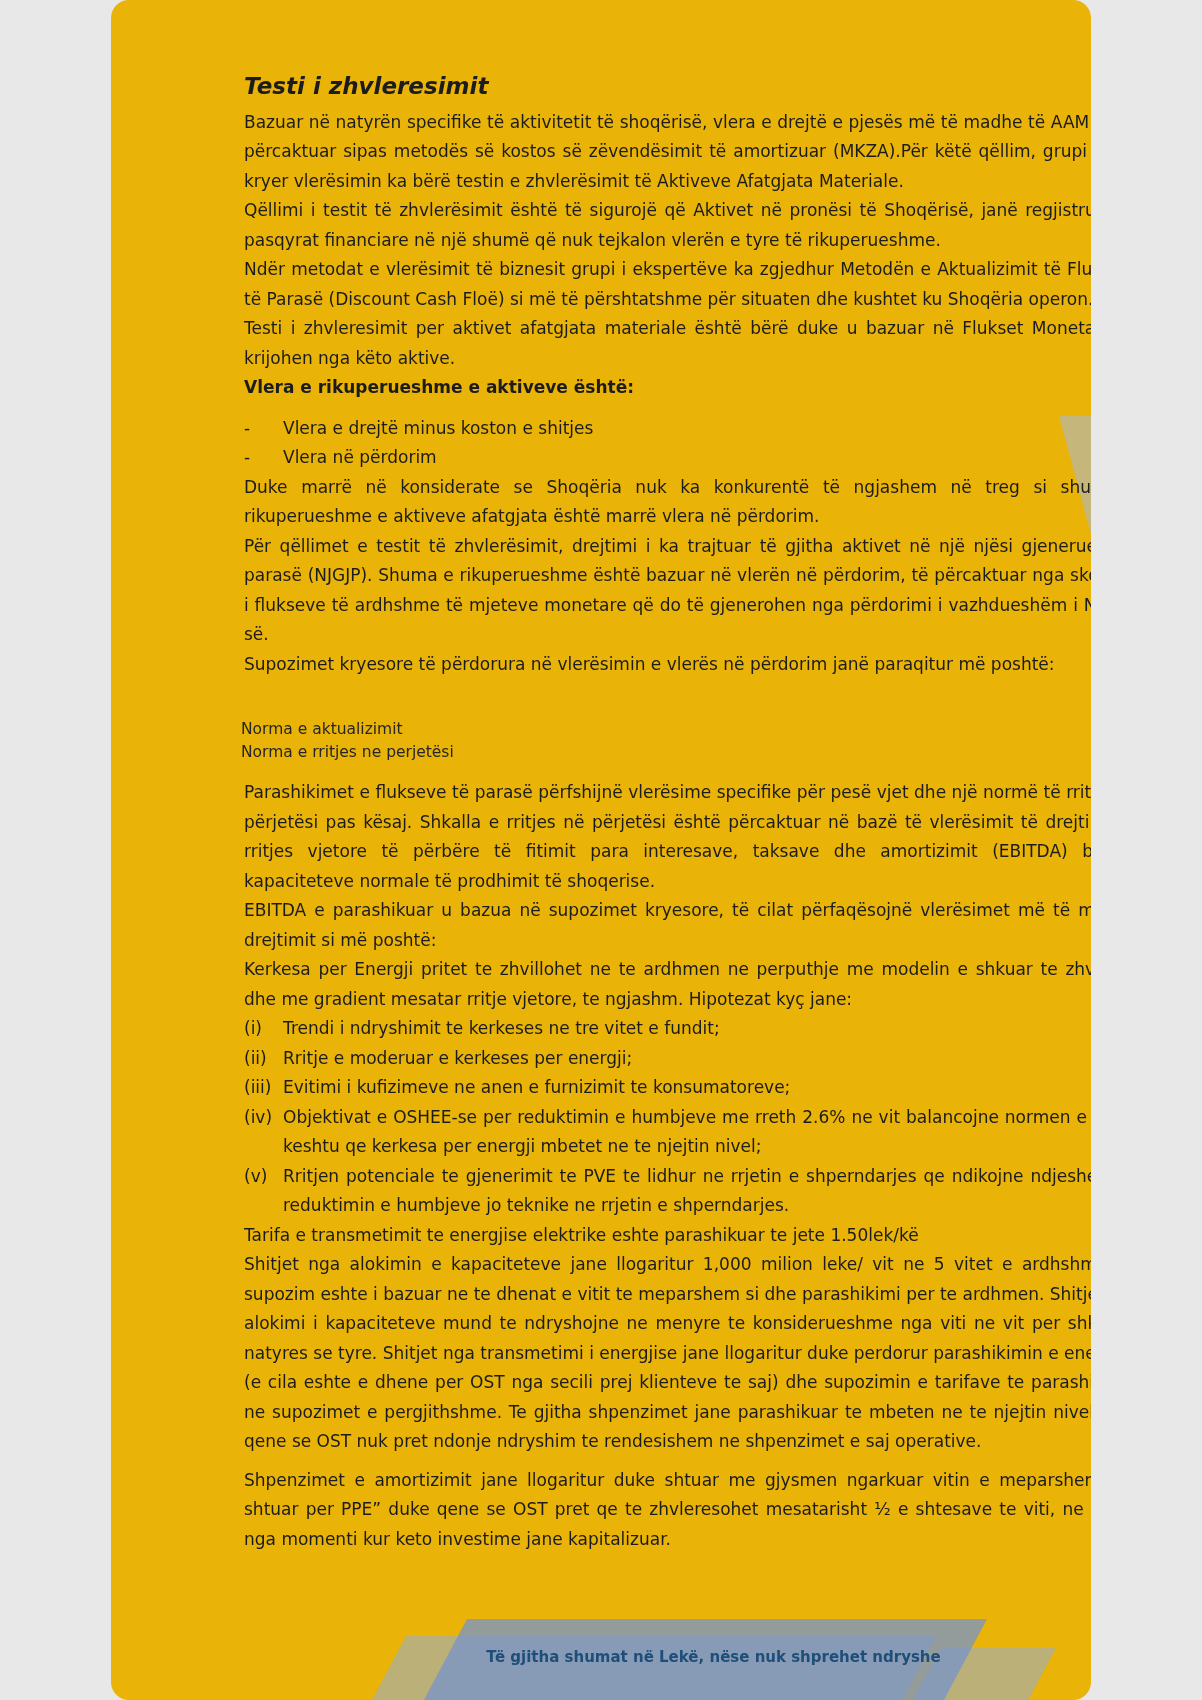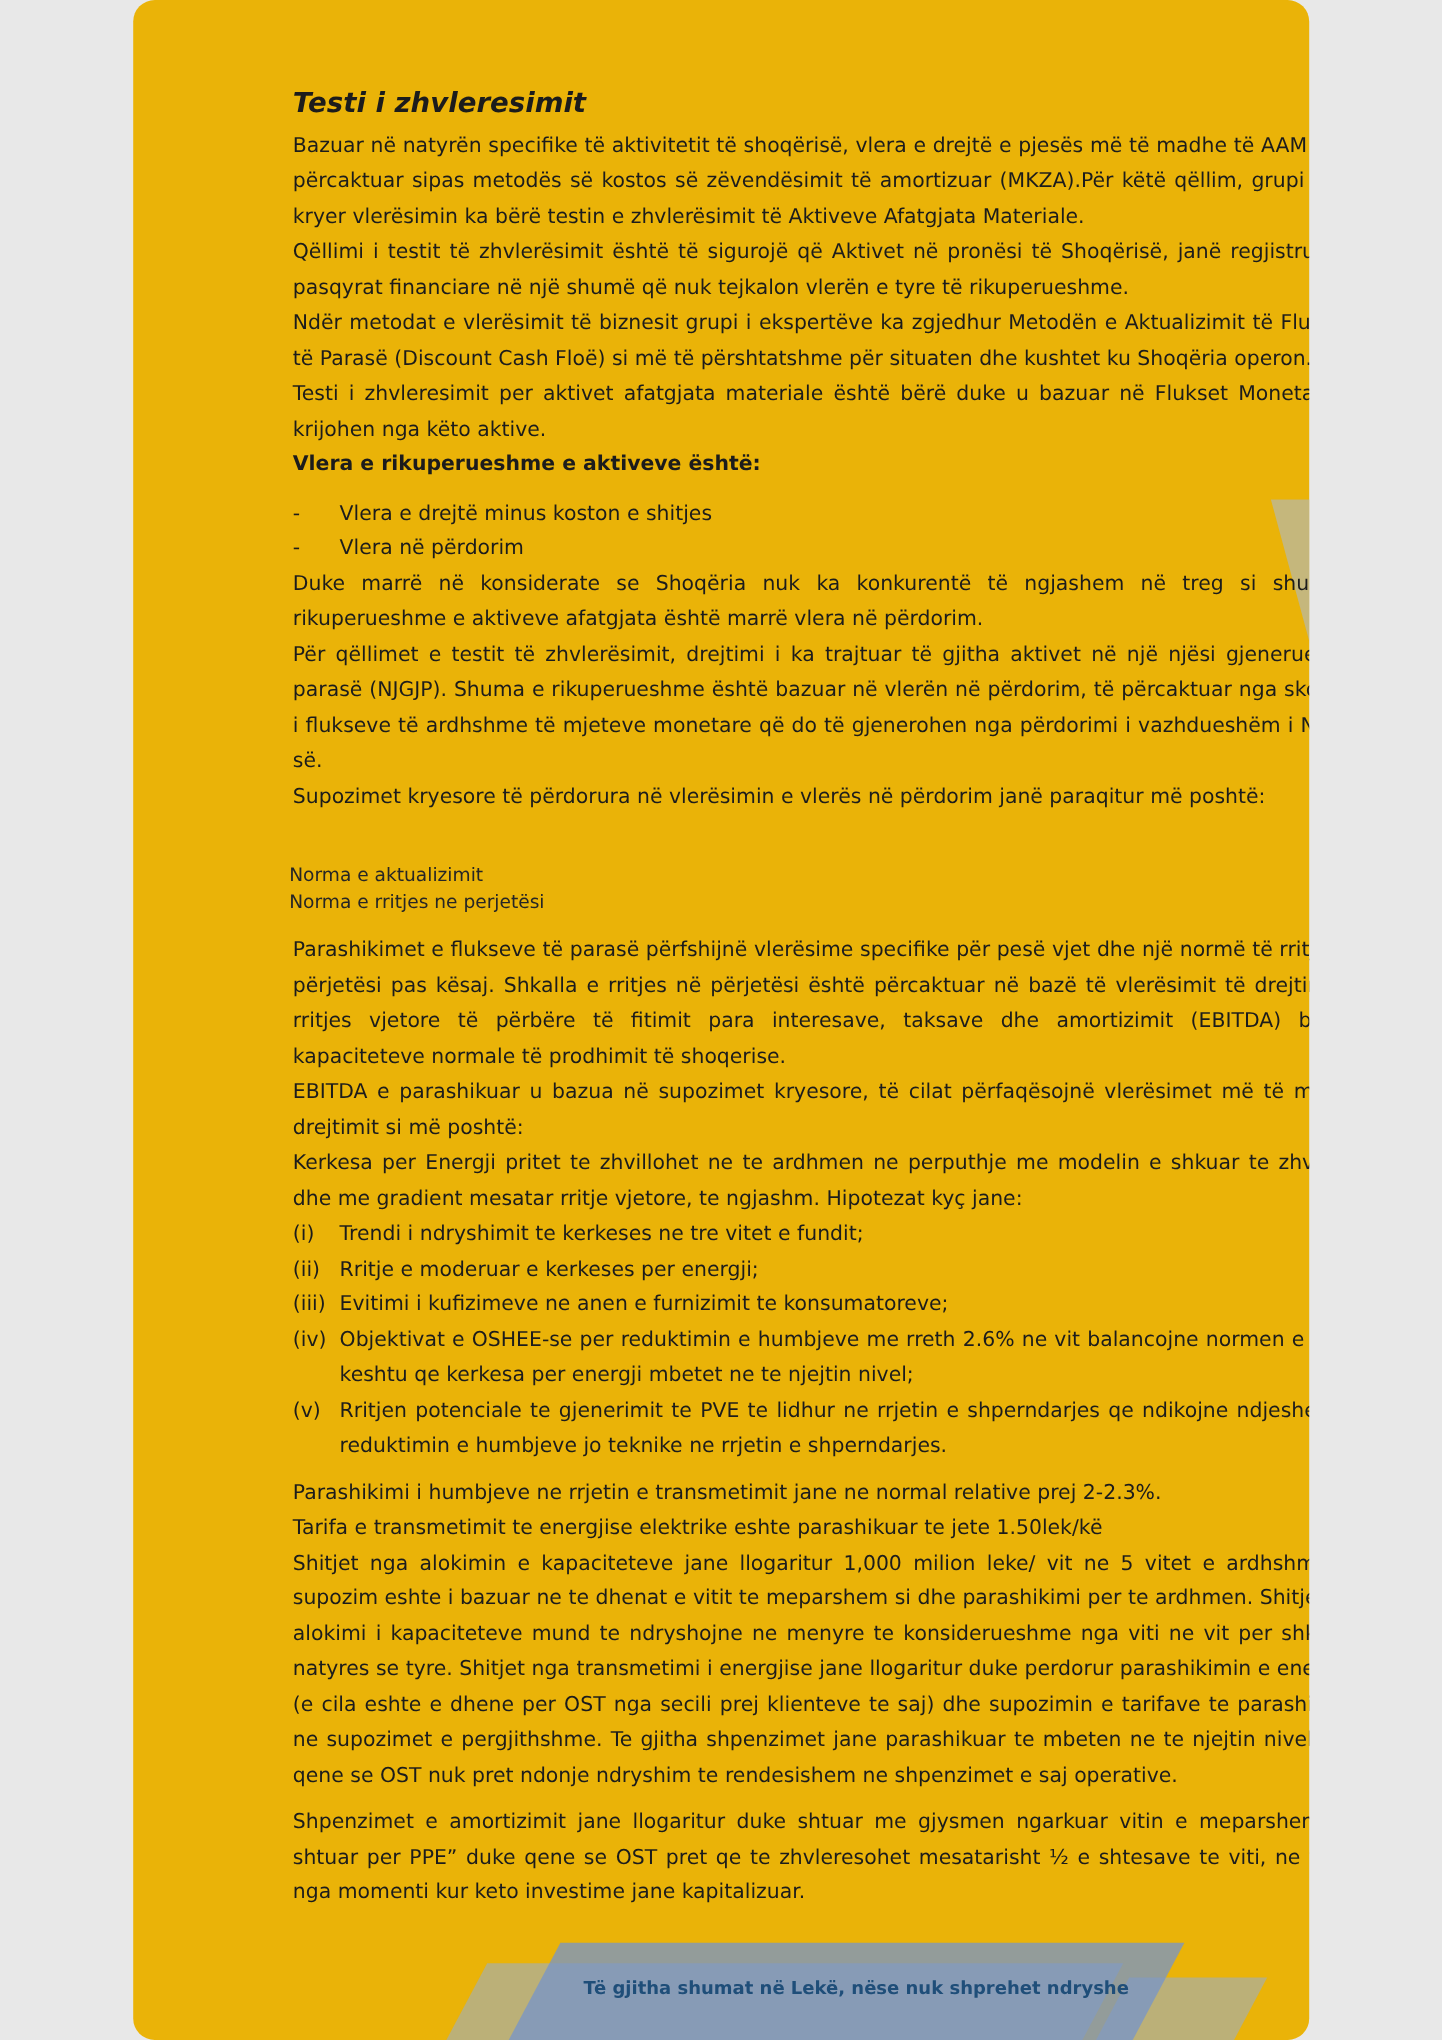--- a/index.html
+++ b/index.html
@@ -137,21 +137,20 @@
       <div class="li">
         <span class="marker">(iv)</span>
         <span class="txt">Objektivat e OSHEE-se per reduktimin e humbjeve me rreth 2.6% ne vit balancojne normen e rritjes keshtu qe kerkesa per energji mbetet ne te njejtin nivel;</span>
       </div>
       <div class="li">
         <span class="marker">(v)</span>
         <span class="txt">Rritjen potenciale te gjenerimit te PVE te lidhur ne rrjetin e shperndarjes qe ndikojne ndjeshem ne reduktimin e humbjeve jo teknike ne rrjetin e shperndarjes.</span>
       </div>
     </div>
 
-    <p class="gap">Parashikimi i humbjeve ne rrjetin e transmetimit jane ne normal relative  prej 2-2.3%.</p>
     <p>Tarifa e transmetimit te energjise elektrike eshte parashikuar te jete 1.50lek/kë</p>
     <p>Shitjet nga alokimin e kapaciteteve jane llogaritur 1,000 milion leke/ vit ne 5 vitet e ardhshme. Ky supozim eshte i bazuar ne te dhenat e vitit te meparshem si dhe parashikimi per te ardhmen. Shitjet nga alokimi i kapaciteteve mund te ndryshojne ne menyre te konsiderueshme nga viti ne vit per shkak te natyres se tyre. Shitjet nga transmetimi i energjise jane llogaritur duke perdorur parashikimin e energjise (e cila eshte e dhene per OST nga secili prej klienteve te saj) dhe supozimin e tarifave te parashikuara ne supozimet e pergjithshme. Te gjitha shpenzimet jane parashikuar te mbeten ne te njejtin nivel duke qene se OST nuk pret ndonje ndryshim te rendesishem ne shpenzimet e saj operative.</p>
     <p class="gap">Shpenzimet e amortizimit jane llogaritur duke shtuar me gjysmen  ngarkuar vitin e meparshem “Vit shtuar per PPE” duke qene se OST pret qe te zhvleresohet mesatarisht ½ e shtesave te viti, ne varesi nga momenti kur keto investime jane kapitalizuar.</p>
   </div>
 
   <div class="fshape f-light-left"></div>
   <div class="fshape f-light-right"></div>
   <div class="fshape f-med"></div>
   <div class="footer-text">Të gjitha shumat në Lekë, nëse nuk shprehet ndryshe</div>
 

